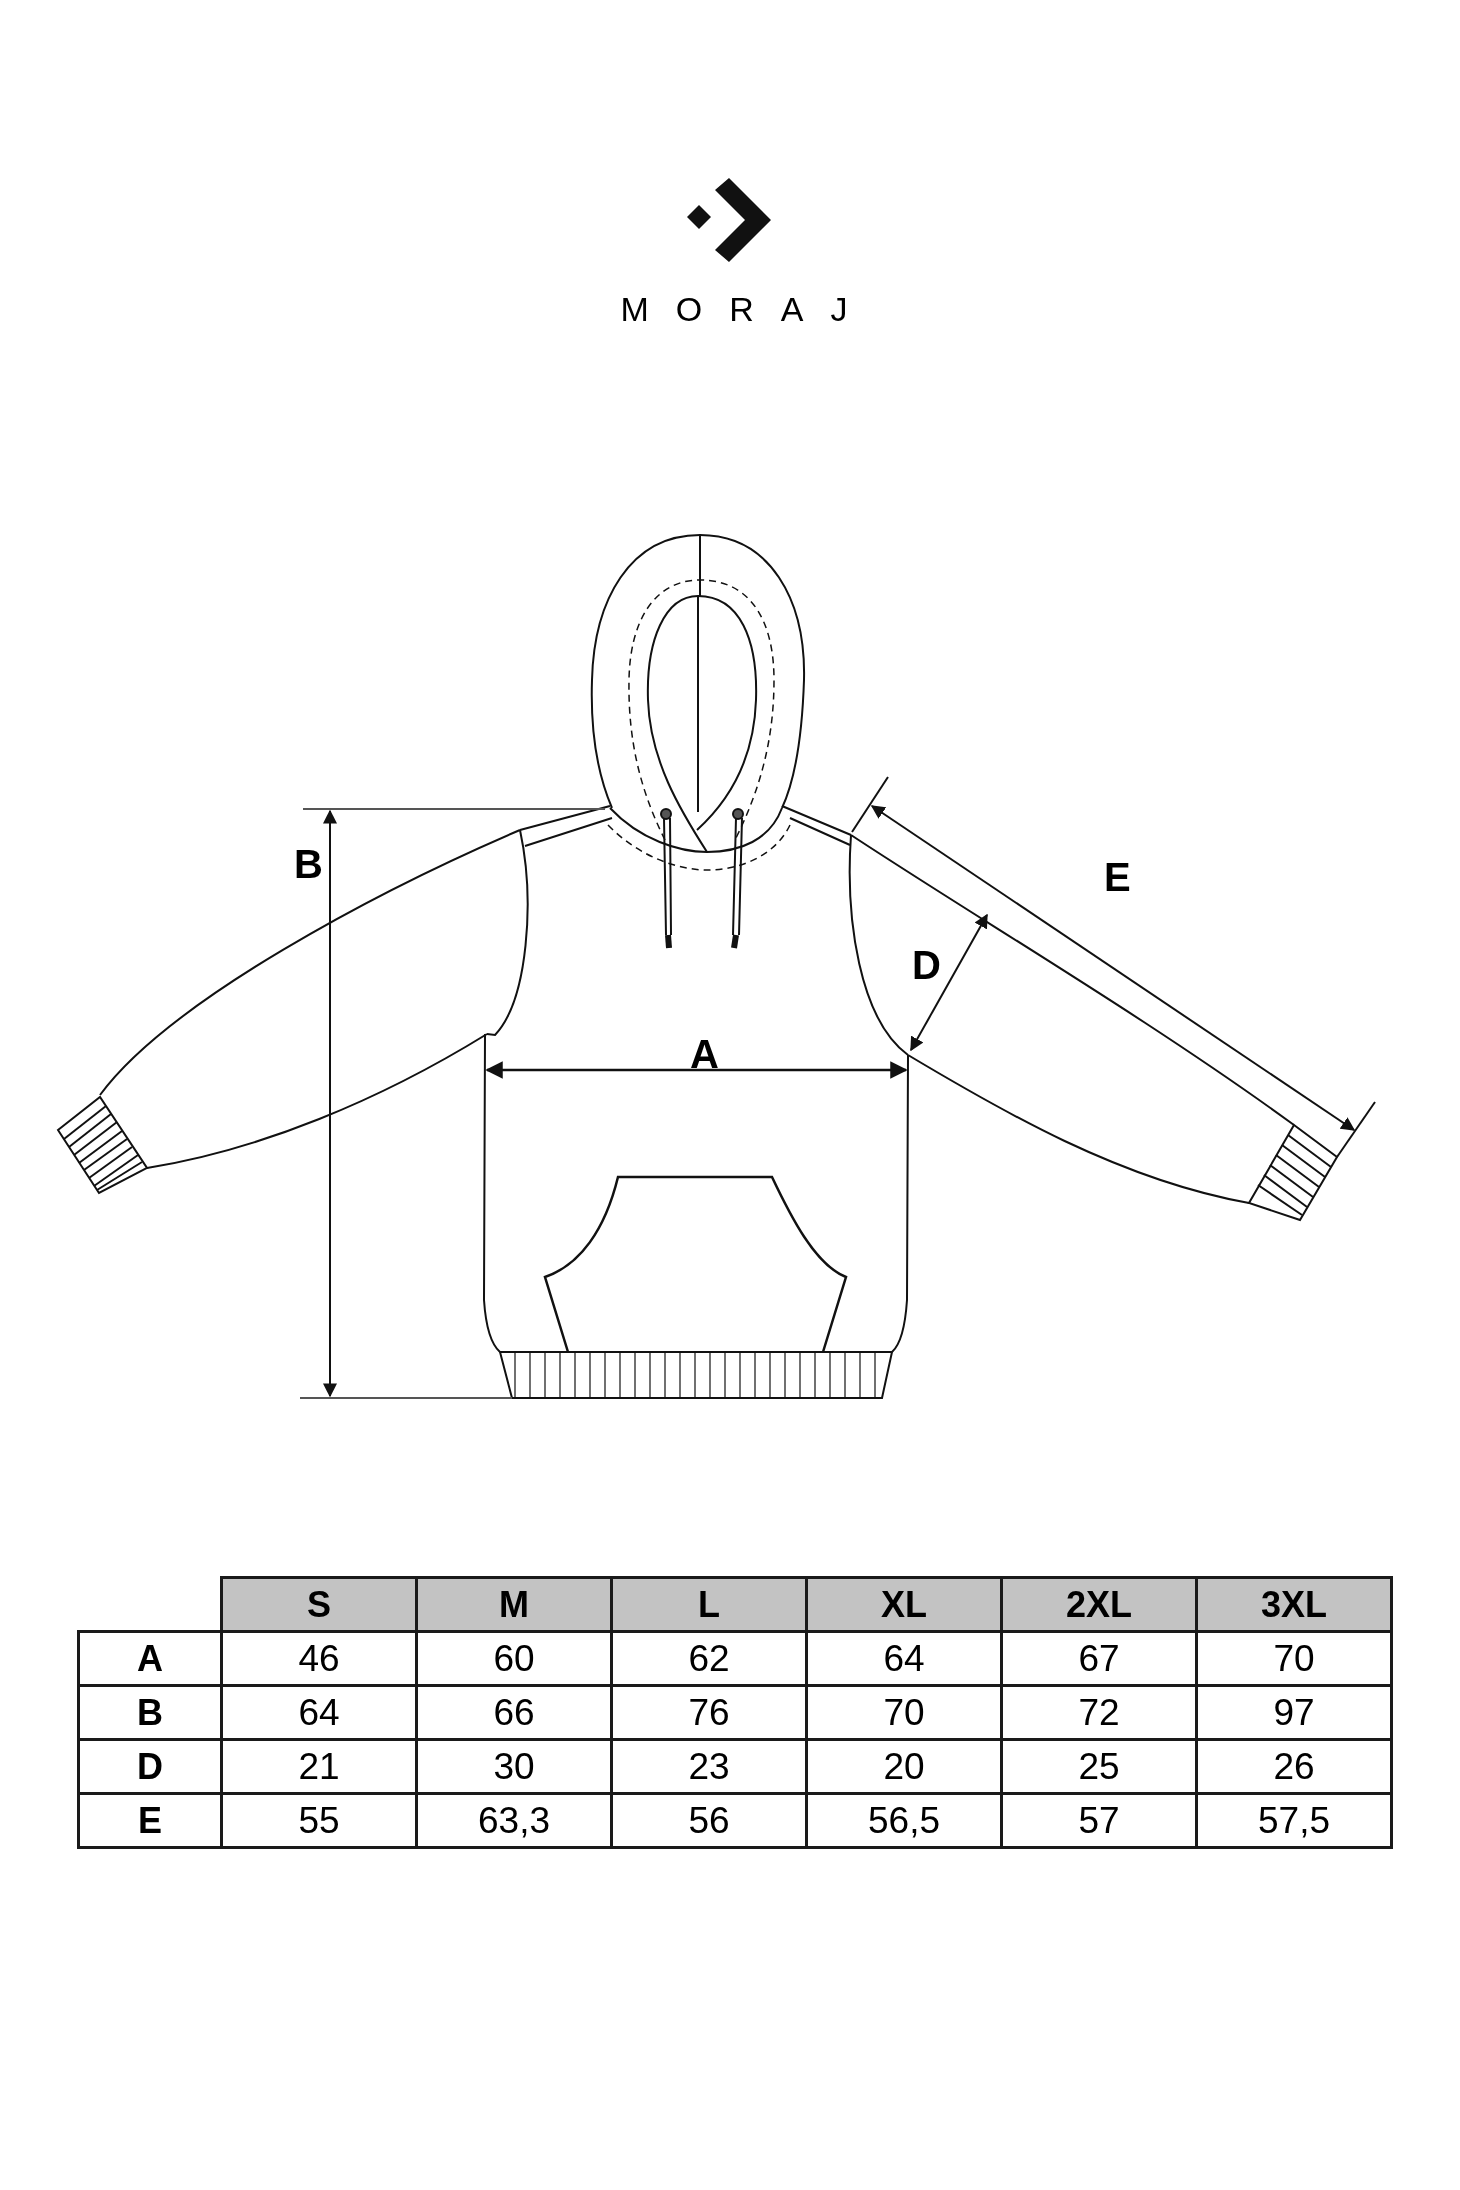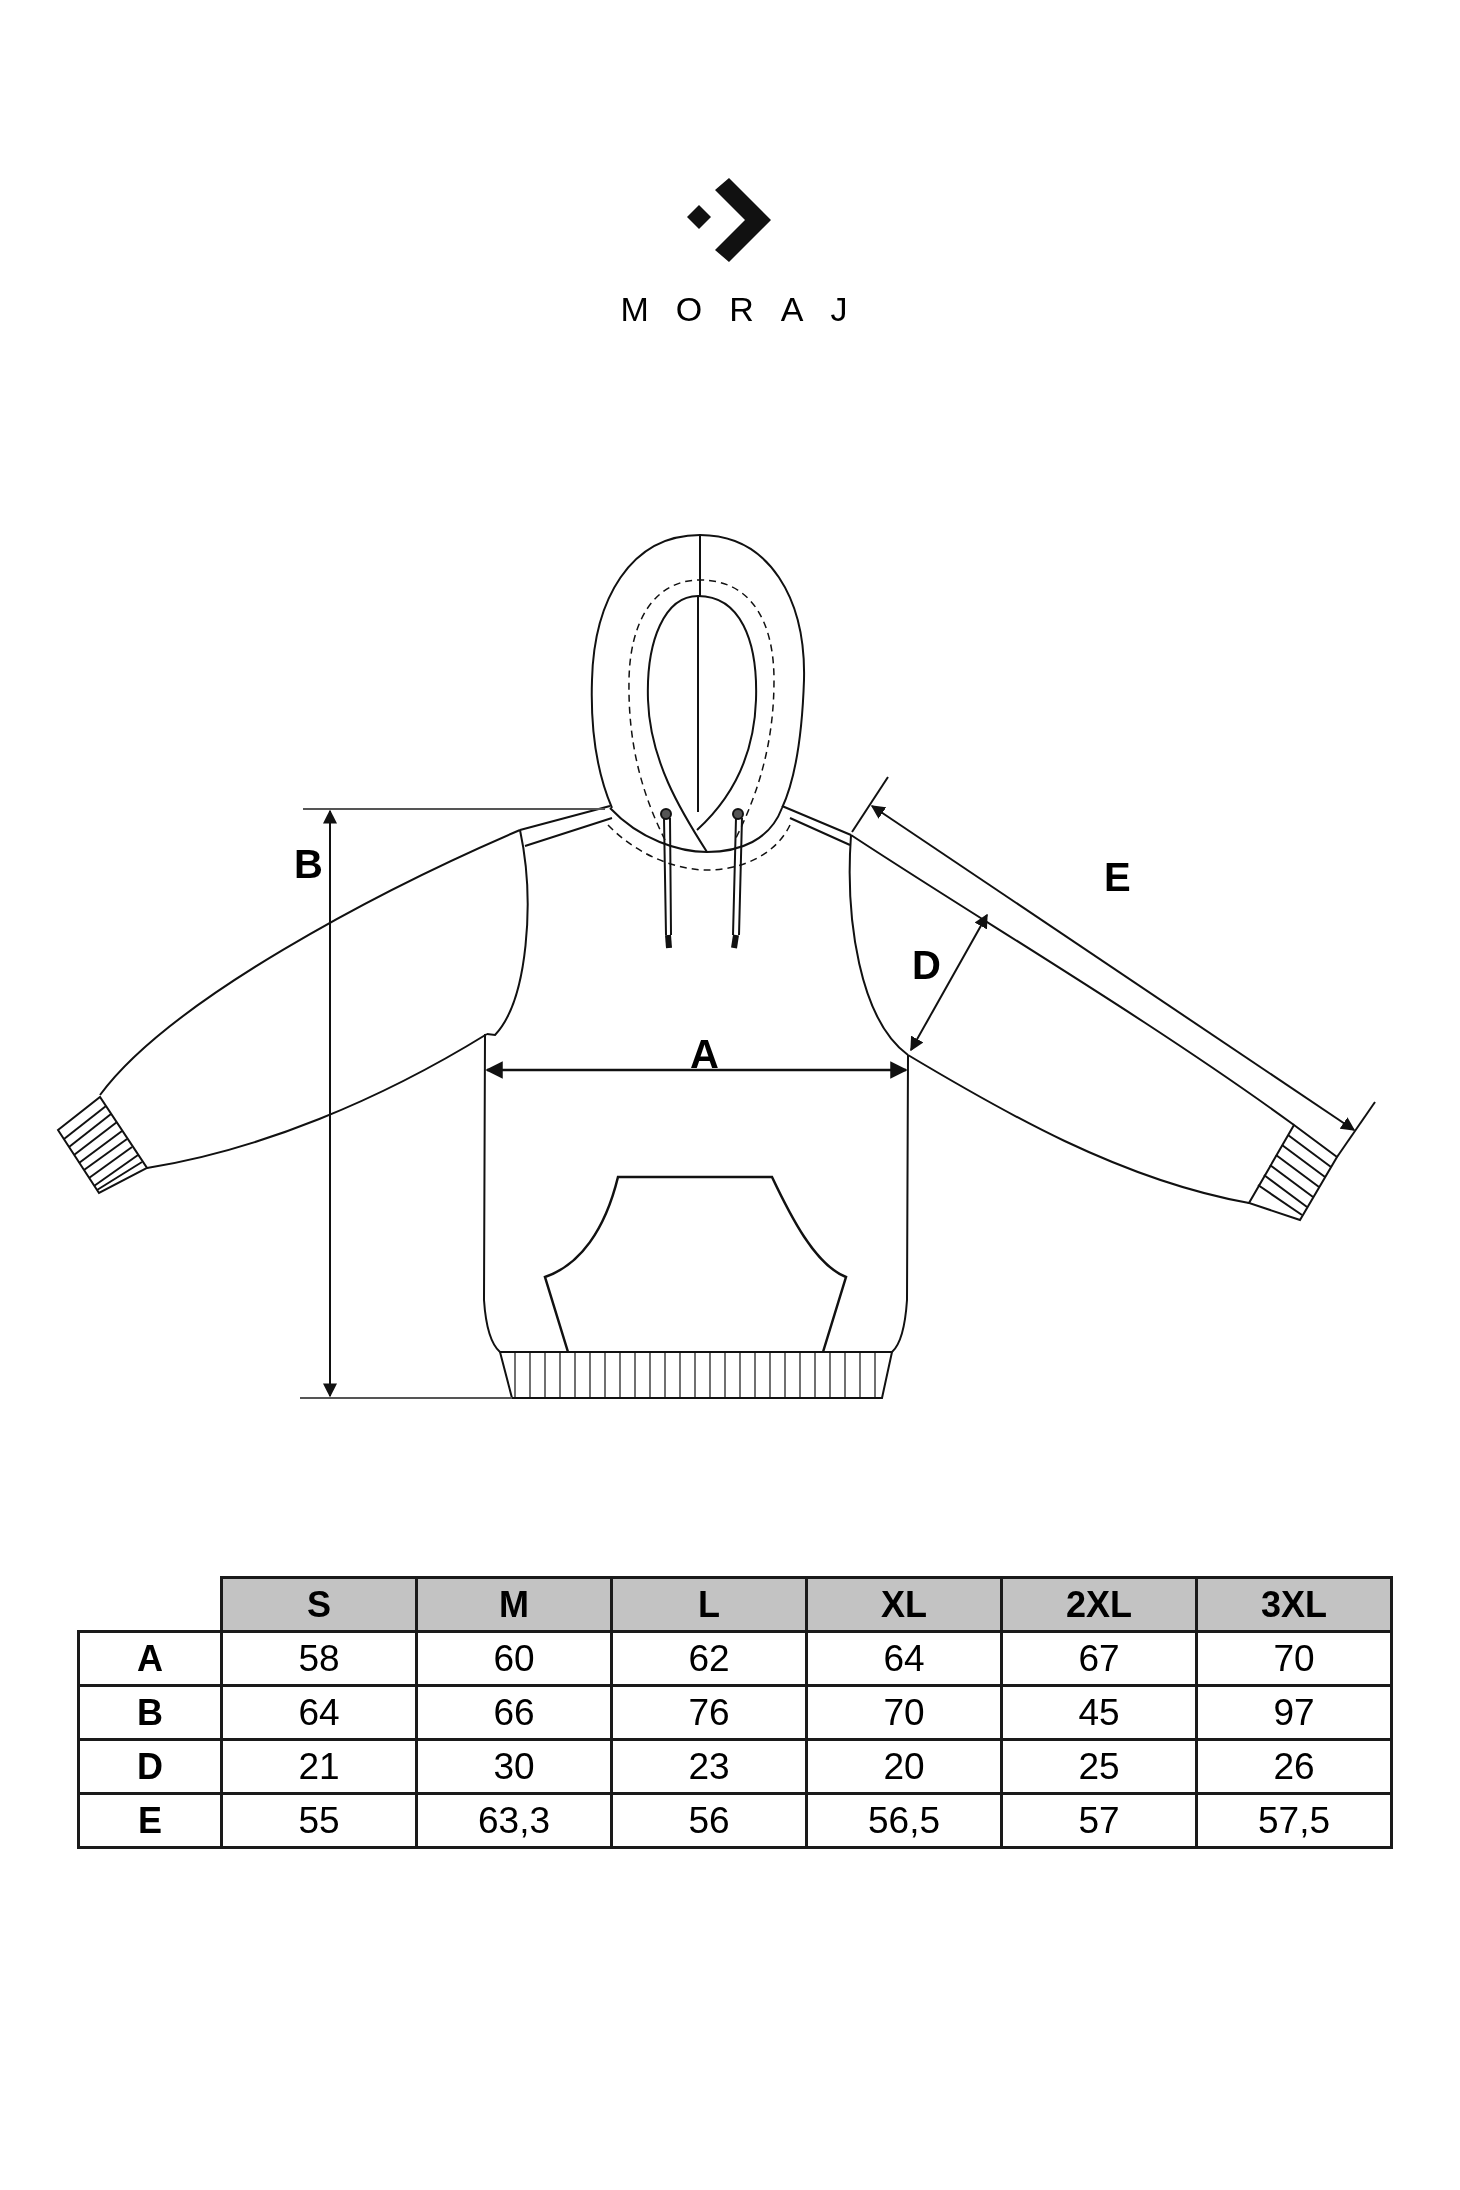--- a/index.html
+++ b/index.html
@@ -148,34 +148,34 @@
     <th class="corner"></th>
     <th class="col">S</th>
     <th class="col">M</th>
     <th class="col">L</th>
     <th class="col">XL</th>
     <th class="col">2XL</th>
     <th class="col">3XL</th>
   </tr>
   <tr>
     <td class="rowlabel">A</td>
-    <td>58</td>
+    <td>46</td>
     <td>60</td>
     <td>62</td>
     <td>64</td>
     <td>67</td>
     <td>70</td>
   </tr>
   <tr>
     <td class="rowlabel">B</td>
     <td>64</td>
     <td>66</td>
     <td>76</td>
     <td>70</td>
-    <td>45</td>
+    <td>72</td>
     <td>97</td>
   </tr>
   <tr>
     <td class="rowlabel">D</td>
     <td>21</td>
     <td>30</td>
     <td>23</td>
     <td>20</td>
     <td>25</td>
     <td>26</td>

